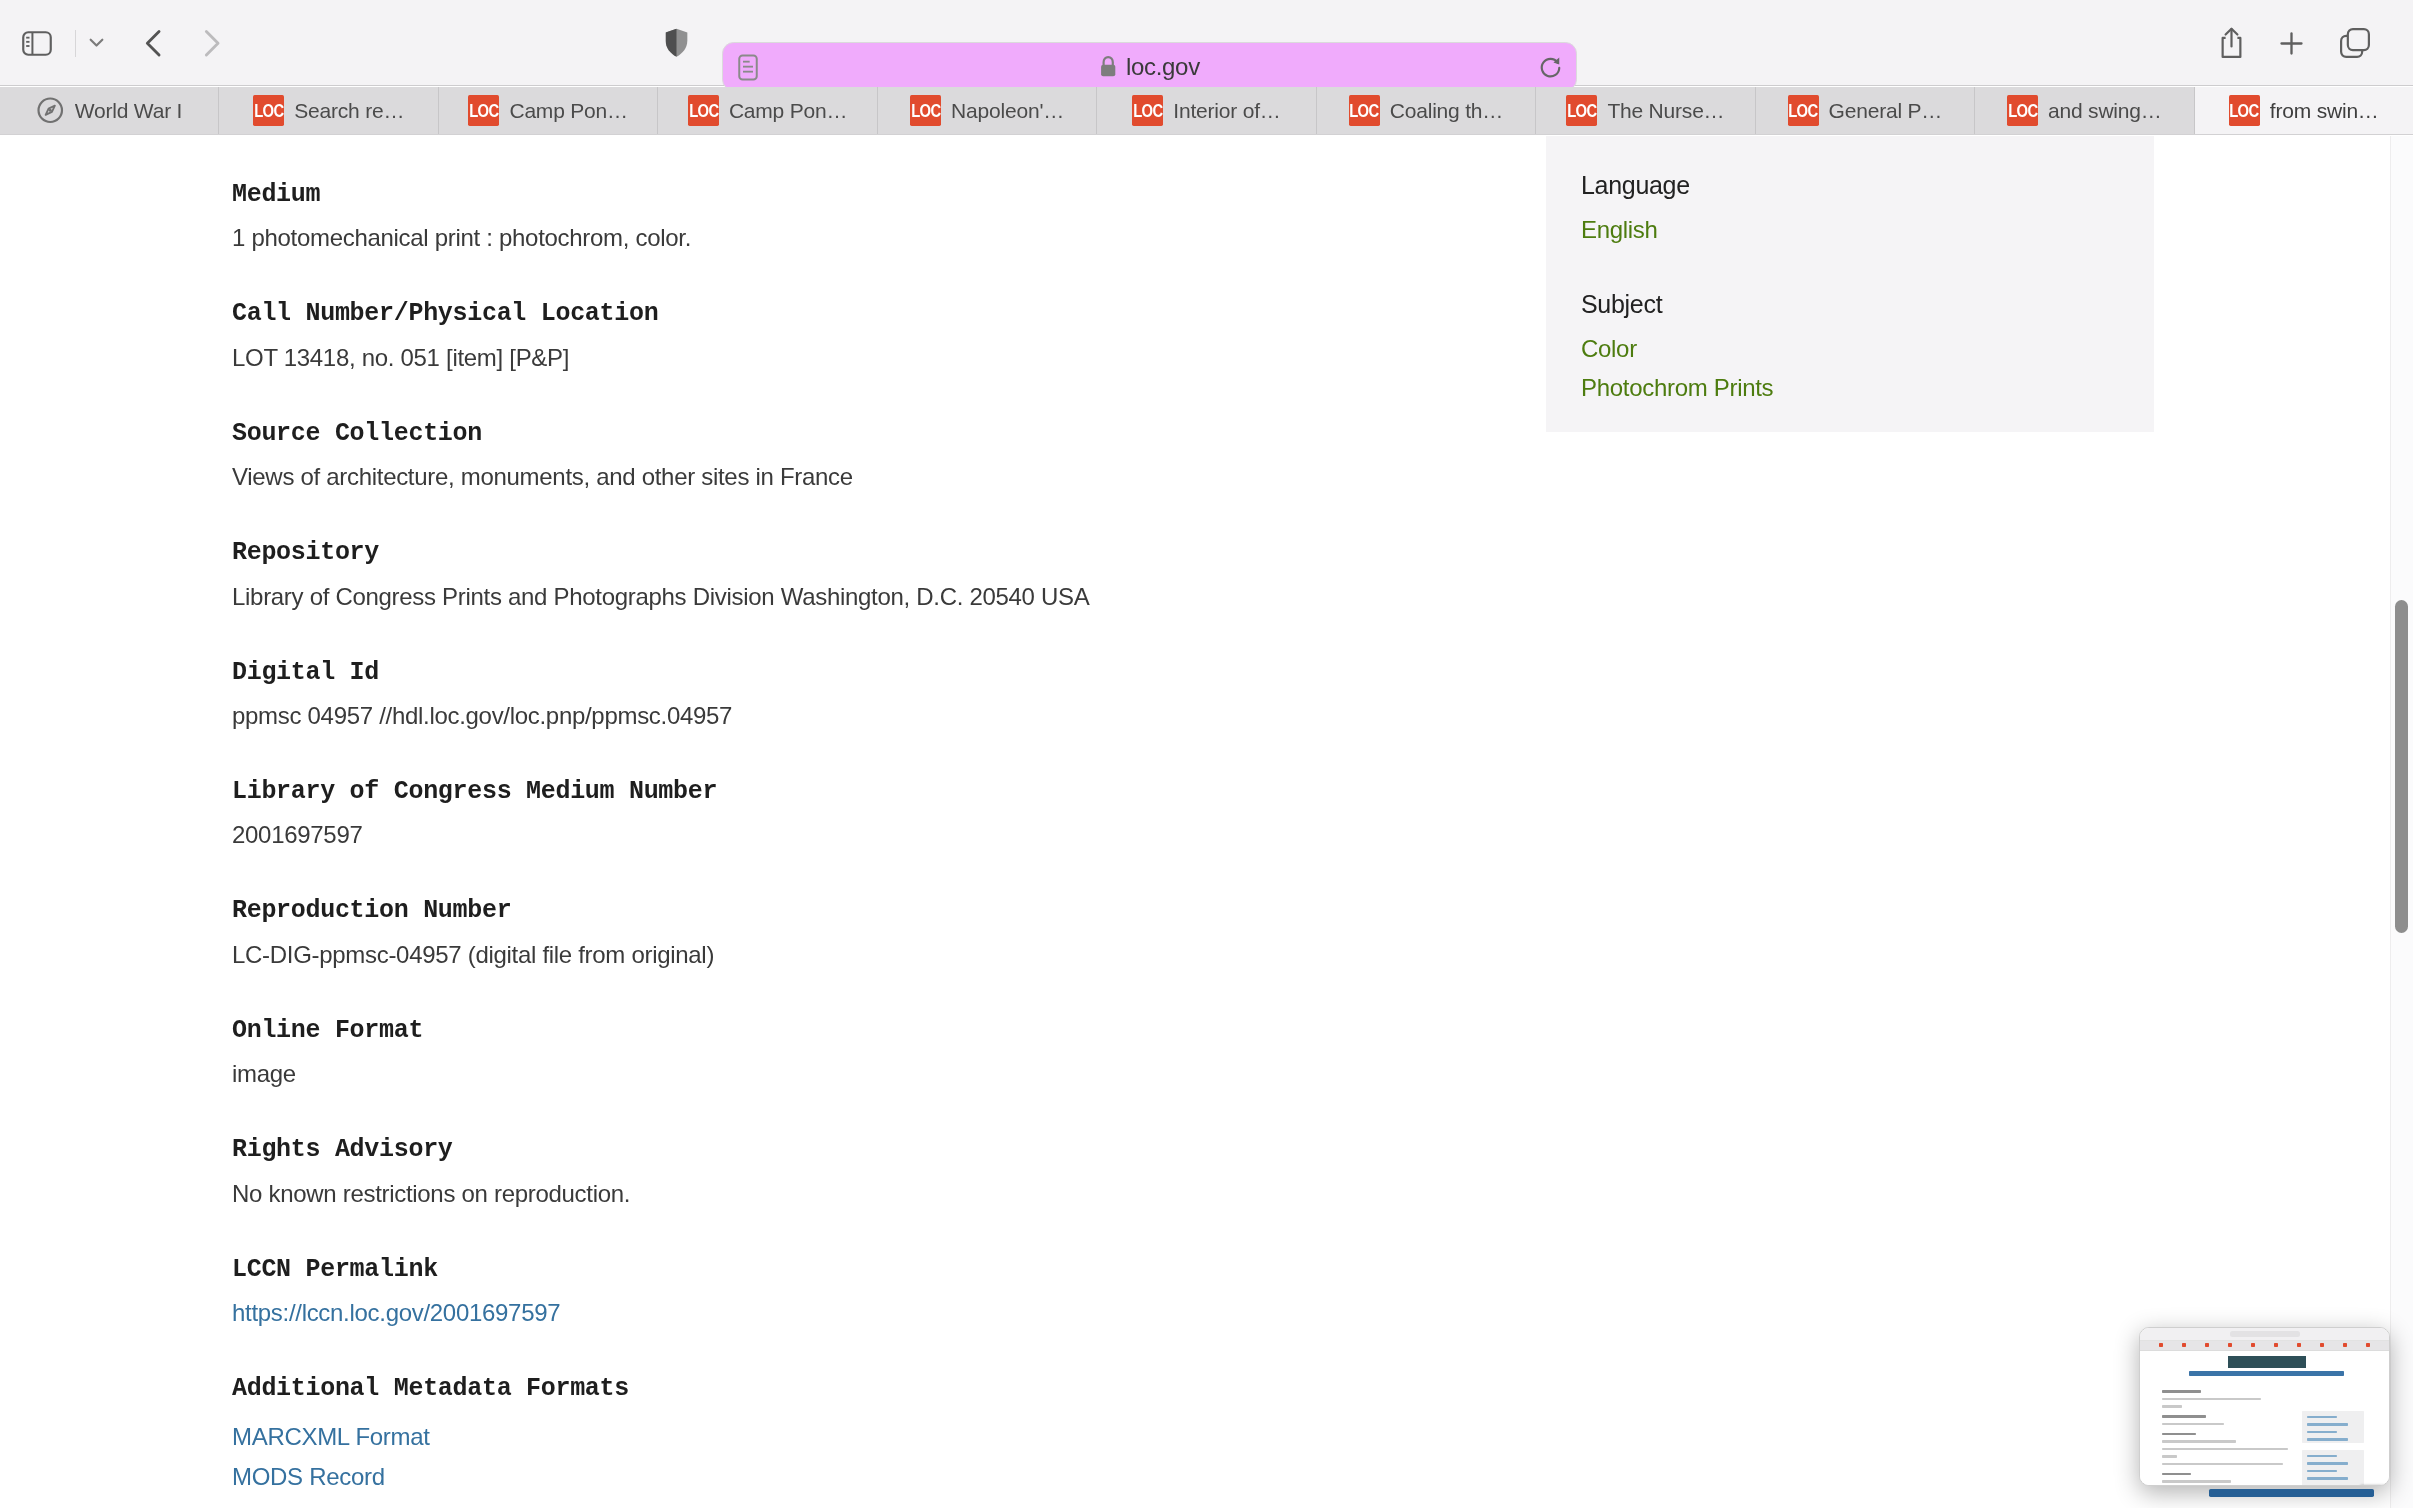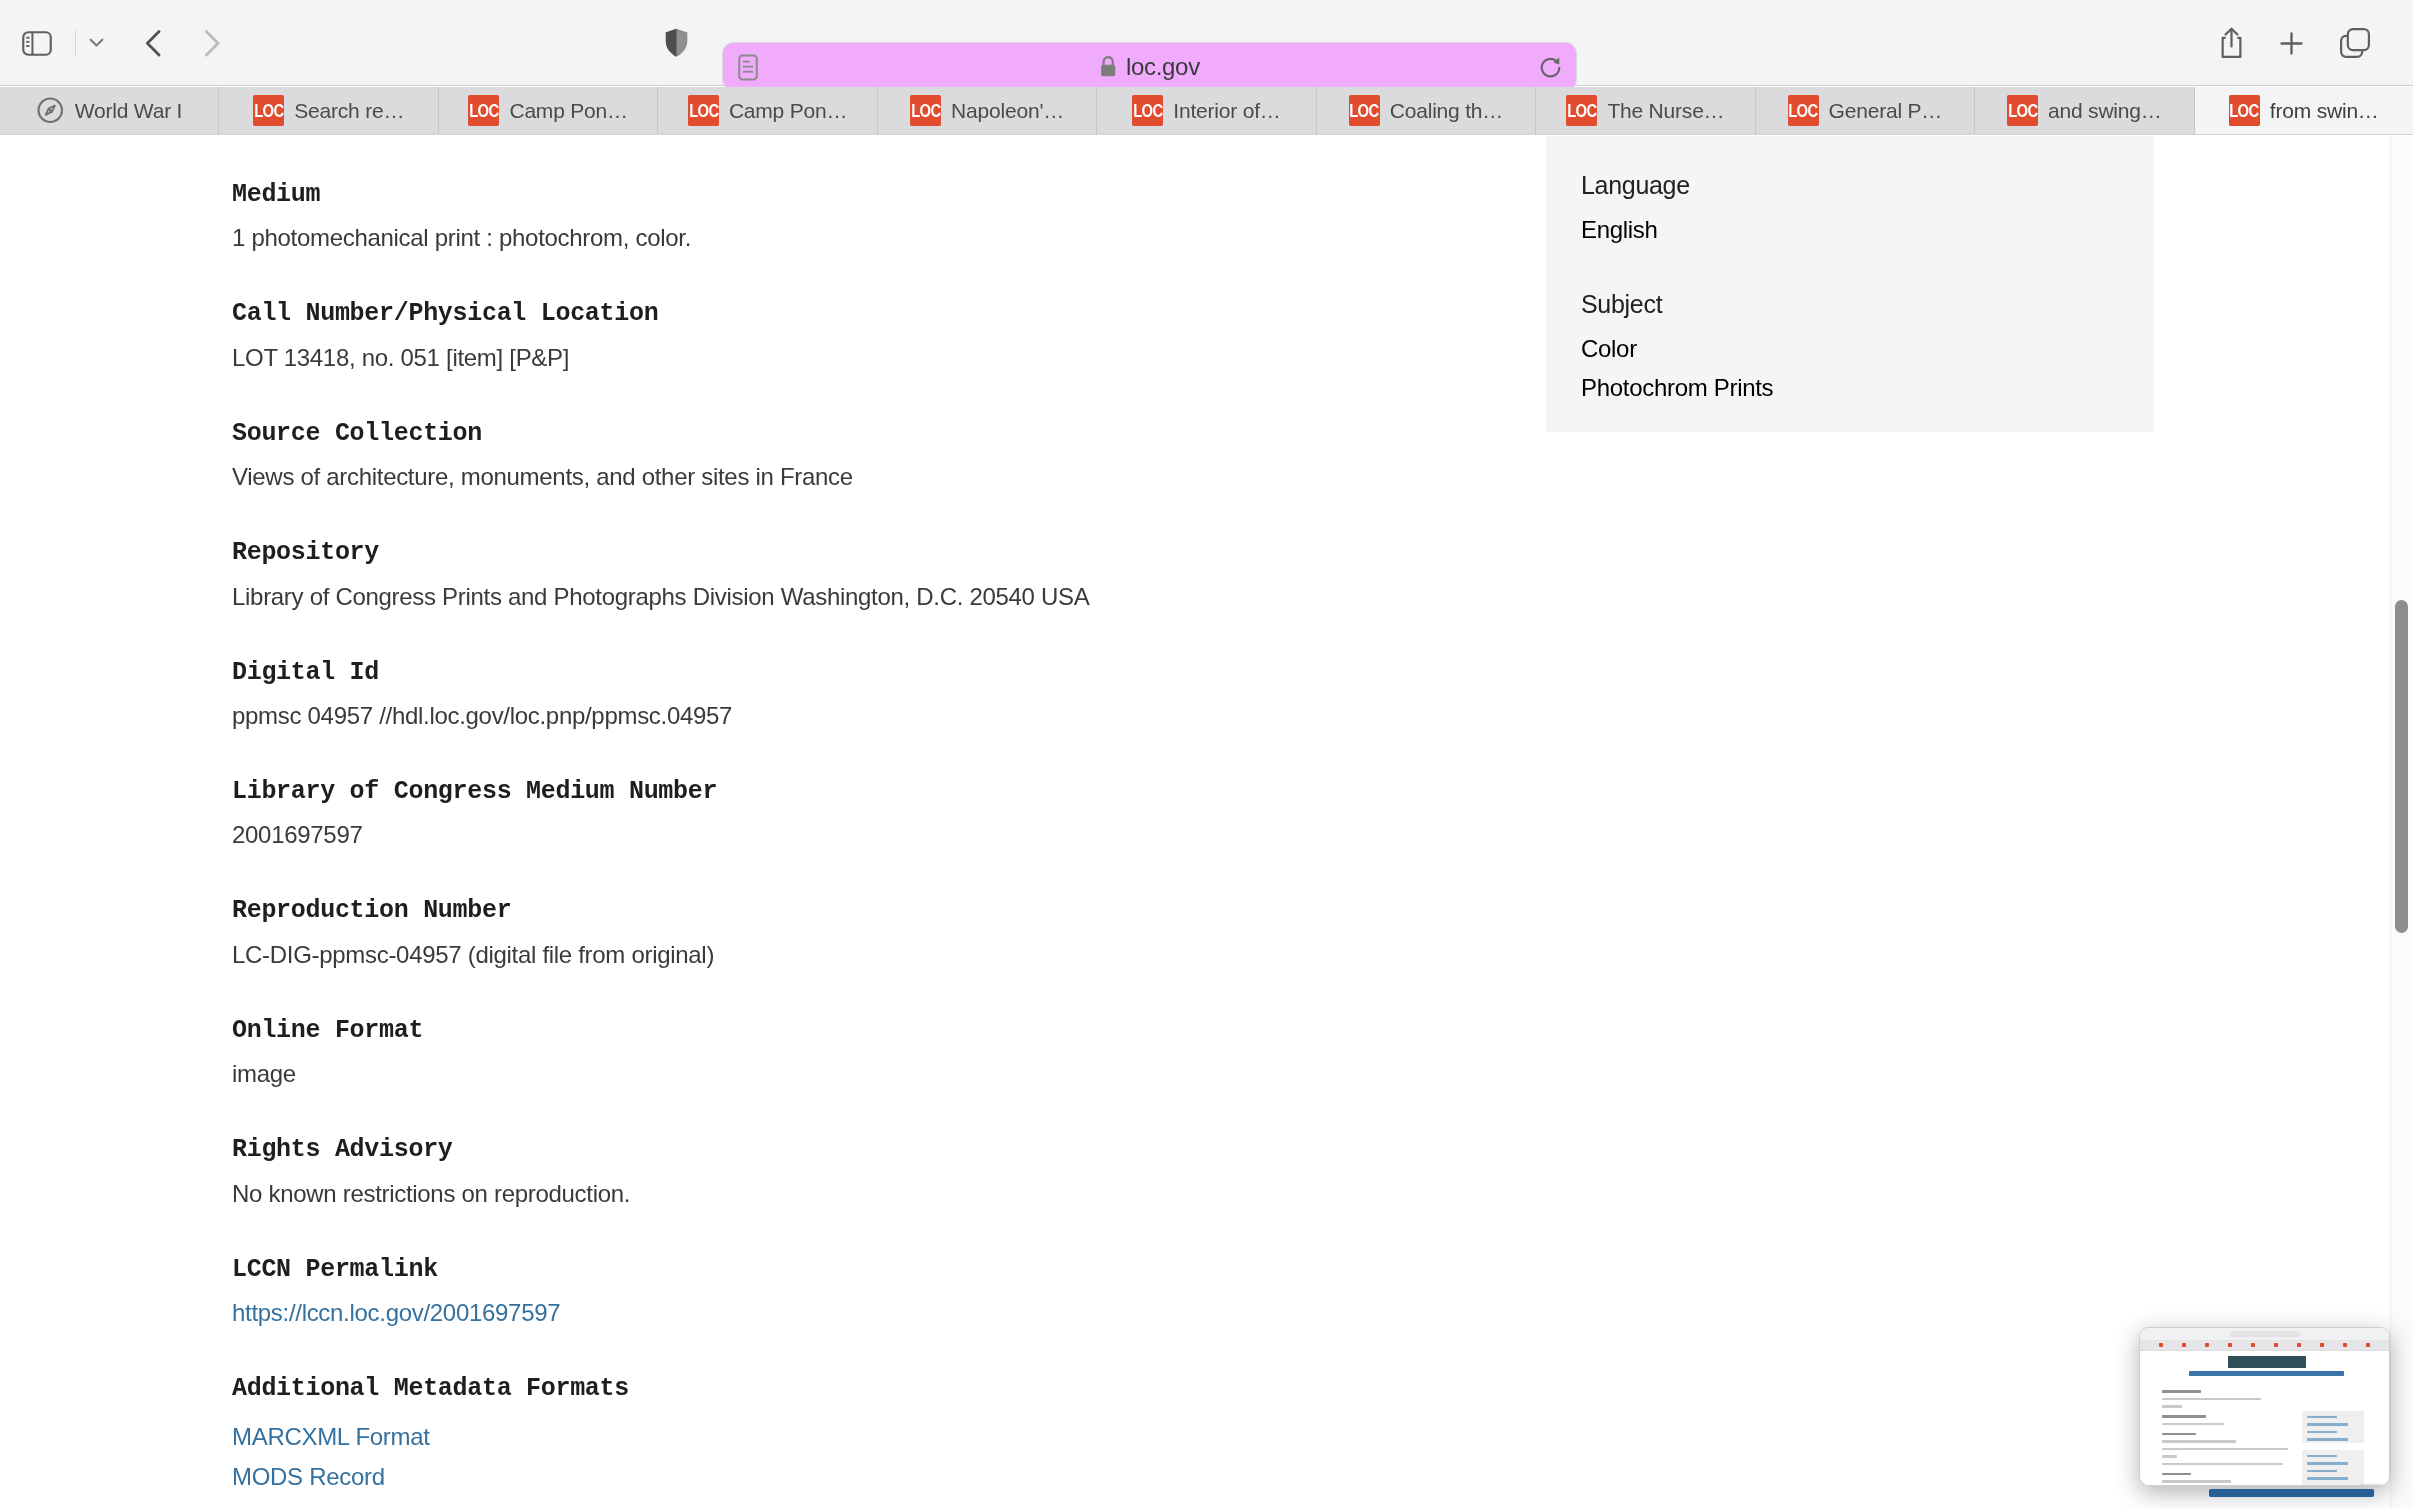--- a/index.html
+++ b/index.html
@@ -46,21 +46,21 @@
   .fblock .val-link { display:block; font-size:24px; line-height:30px; color:#35719f;
                       letter-spacing:-0.3px; text-decoration:none; cursor:pointer; }
   .fblock .links.multi .val-link { line-height:40px; }
 
   
   .side-panel { position:absolute; left:1546px; top:136px; width:608px; height:296px;
                 background:#f5f4f6; padding:34px 25px 0 35px; }
   .sp-group + .sp-group { margin-top:40px; }
   .sp-heading { font-size:25px; line-height:30px; font-weight:normal; color:#222;
                 letter-spacing:-0.3px; margin-bottom:10px; }
-  .sp-link { display:block; font-size:24px; line-height:39px; color:#000000;
+  .sp-link { display:block; font-size:24px; line-height:39px; color:#4d7c0f;
              letter-spacing:-0.3px; text-decoration:none; cursor:pointer; }
 
   
   .sb-track { position:absolute; right:0; top:136px; width:23.5px; height:1373px;
               background:#fbfbfc; border-left:0.8px solid #eeedee; }
   .sb-thumb { position:absolute; left:2395px; top:600px; width:12.6px; height:333px;
               border-radius:6.7px; background:#8e8e8e; }
 
   
   .shot-wrap { position:absolute; left:2139px; top:1327px; width:275px; height:182px; }

